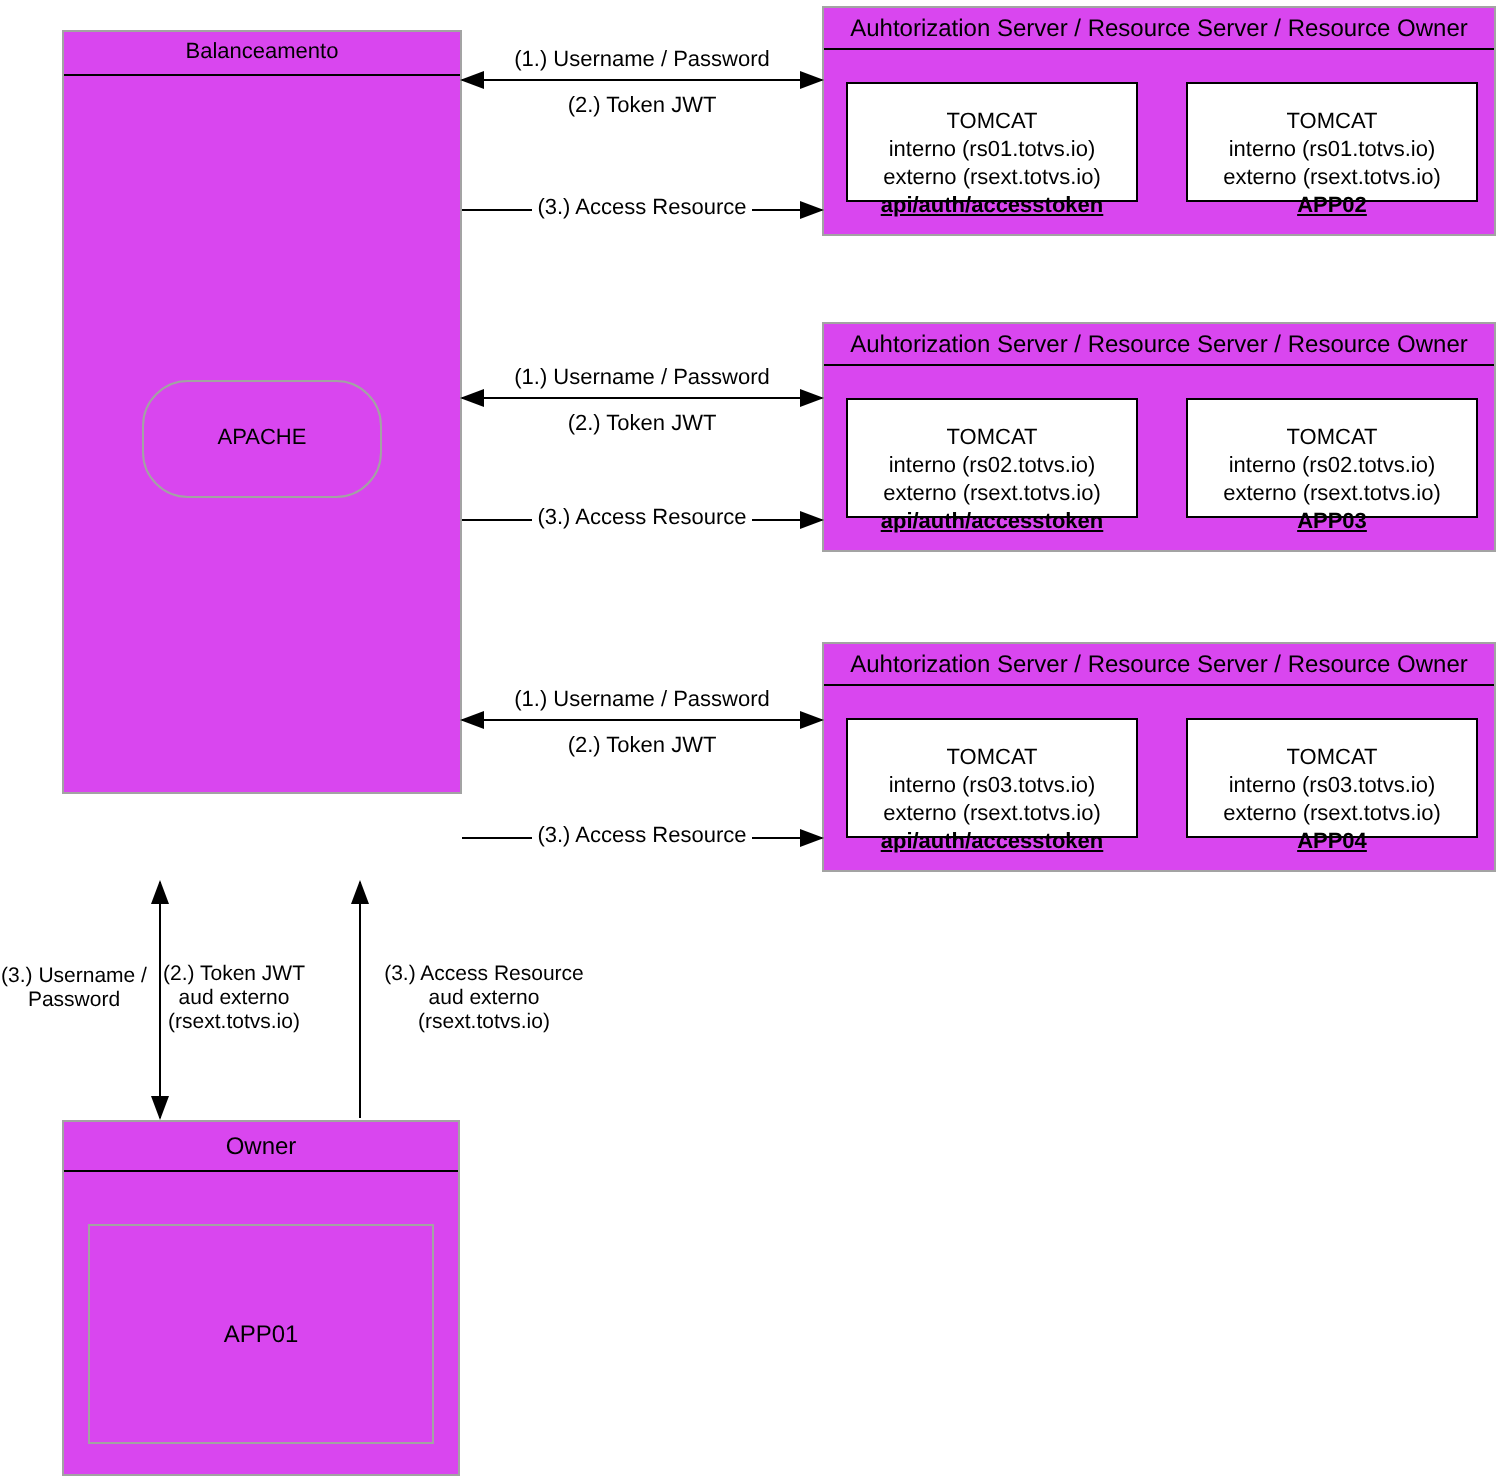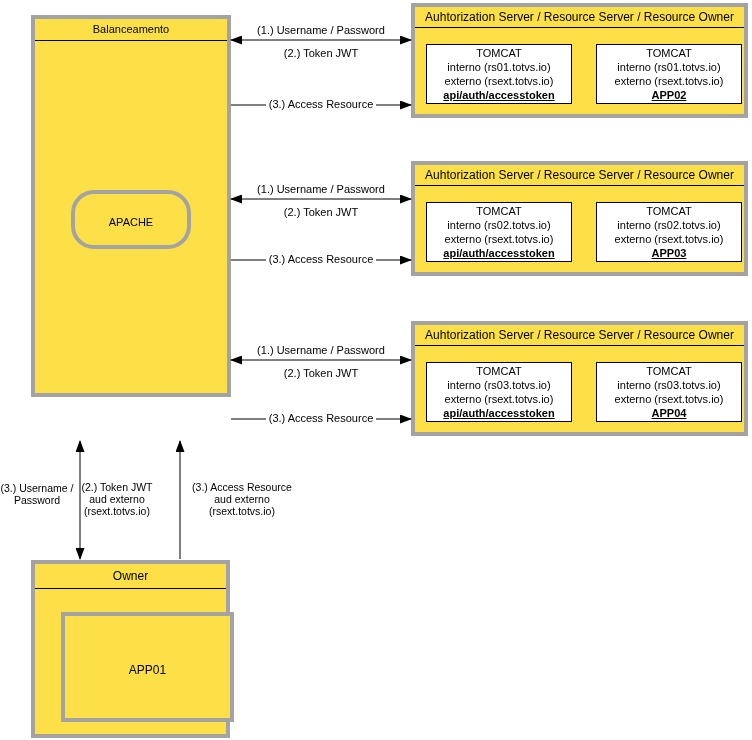--- a/index.html
+++ b/index.html
@@ -1,36 +1,36 @@
 <!DOCTYPE html>
 <html><head>
 <meta charset="utf-8">
 <style>
   html,body{margin:0;padding:0;background:#fff;}
   *{box-sizing:border-box;}
   #canvas{
     position:relative;width:752px;height:740px;background:#fff;
     font-family:"Liberation Sans","DejaVu Sans",sans-serif;color:#000;overflow:hidden;
   }
-  .box{position:absolute;border:4px solid #a3a3a3;background:#fde047;}
+  .box{position:absolute;border:1px solid #a3a3a3;background:#d946ef;}
   .hdr{border-bottom:1px solid #000;text-align:center;overflow:hidden;}
   
   .balancer{left:31px;top:15px;width:200px;height:382px;}
   .balancer .hdr{height:22px;line-height:21px;font-size:11px;}
   .apache{left:71px;top:190px;width:120px;height:59px;text-align:center;line-height:57px;font-size:11px;border-radius:23px;}
   
   .client{left:31px;top:560px;width:199px;height:178px;}
   .client .hdr{height:25px;line-height:24px;font-size:12px;}
-  .app01{left:44px;top:612px;width:173px;height:110px;text-align:center;line-height:108px;font-size:12px;margin-left:17px;}
+  .app01{left:44px;top:612px;width:173px;height:110px;text-align:center;line-height:108px;font-size:12px;}
   
   .group{left:411px;width:337px;height:115px;}
   .group .hdr{height:21px;line-height:20px;font-size:12px;}
   .g1{top:3px;} .g2{top:161px;} .g3{top:321px;}
   .tomcat{position:absolute;top:37px;width:146px;height:60px;border:1px solid #000;background:#fff;
-          text-align:center;font-size:11px;line-height:14px;padding-top:1px;}
+          text-align:center;font-size:11px;line-height:14px;padding-top:12px;}
   .tc-a{left:11px;} .tc-b{left:181px;}
   .tomcat .app{font-weight:bold;text-decoration:underline;}
   
   #arrows{position:absolute;left:0;top:0;z-index:1;}
   
   .flbl{position:absolute;left:231px;width:180px;text-align:center;font-size:11px;line-height:13px;z-index:2;}
   .wbg{background:#fff;padding:0 3px;}
   
   .ml{position:absolute;text-align:center;font-size:10.5px;line-height:12px;white-space:pre-line;z-index:2;}
   .bl1{left:0;top:482px;width:74px;}

